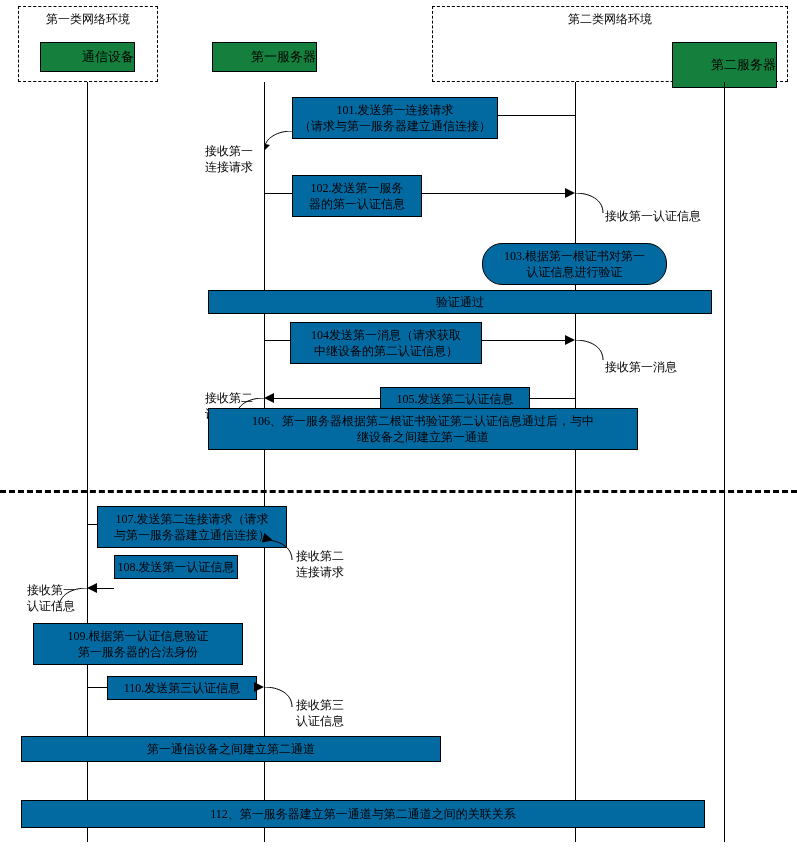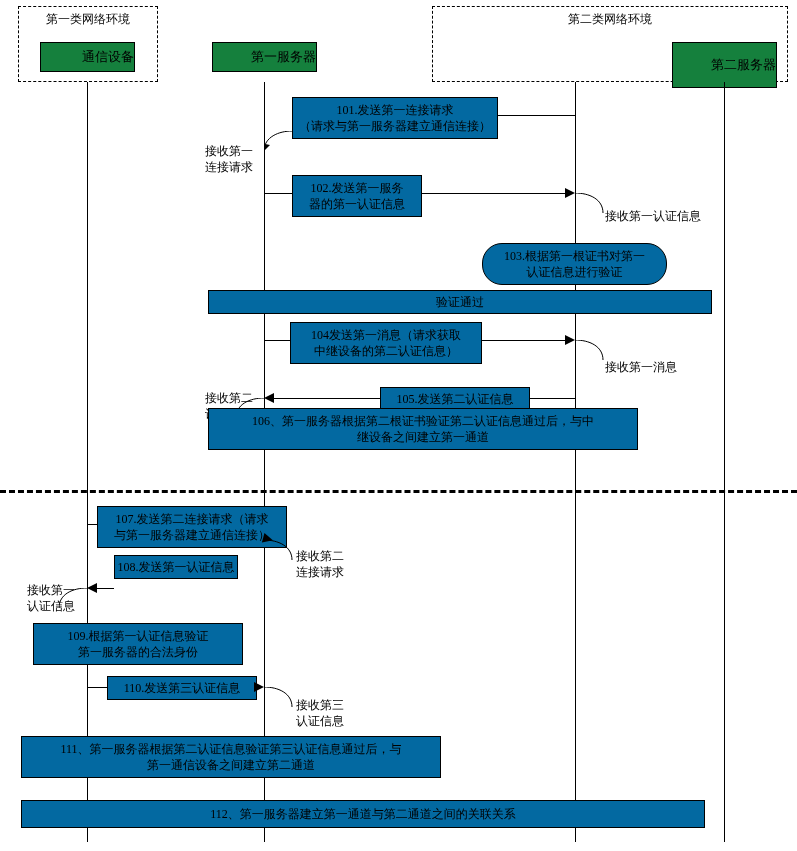--- a/index.html
+++ b/index.html
@@ -217,21 +217,20 @@
   <div class="arrow-r" style="left:254px; top:682px;"></div>
   <svg class="curve" style="left:264px; top:687px;" width="30" height="26">
       <path d="M0 0 C14 0 28 6 28 20" stroke="#000" fill="none"></path>
     </svg>
   <div class="note" style="left:296px; top:697px;">
     <div>接收第三</div>
     <div>认证信息</div>
   </div>
 
   <div class="msg-box" style="left:21px; top:736px; width:420px;">
-    <div>111、第一服务器根据第二认证信息验证第三认证信息通过后，与</div>
     <div>第一通信设备之间建立第二通道</div>
   </div>
 
   <div class="msg-box" style="left:21px; top:800px; width:684px; padding-top:5px; padding-bottom:5px;">
     <span>112、第一服务器建立第一通道与第二通道之间的关联关系</span>
   </div>
 
 </div>
 
 </body></html>

